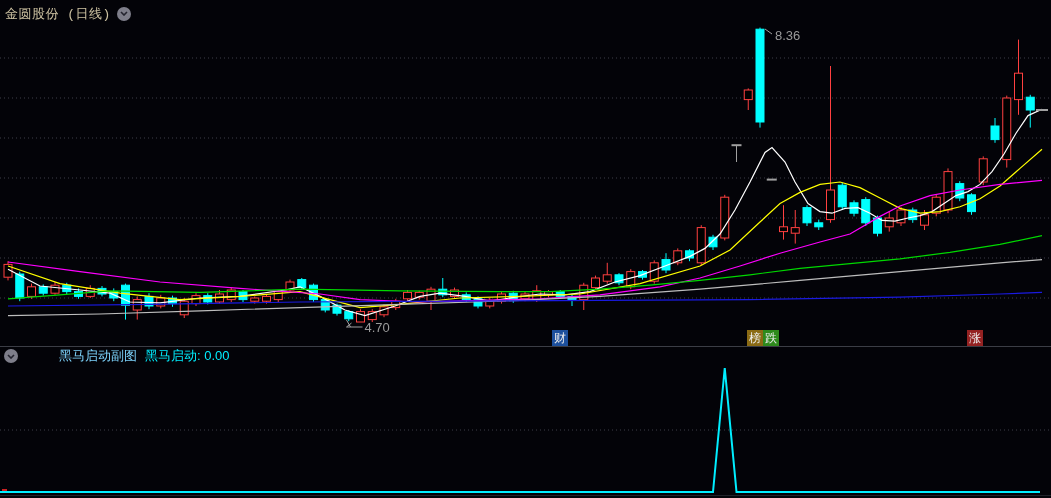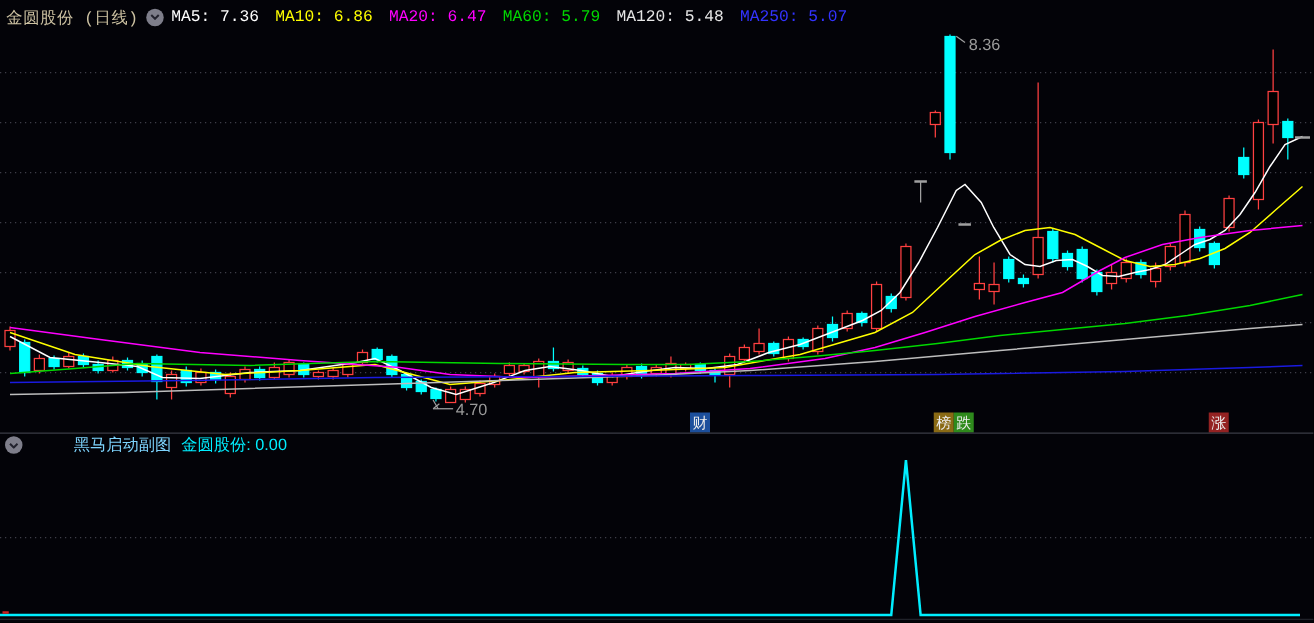--- a/index.html
+++ b/index.html
@@ -239,36 +239,35 @@
       <rect x="2" y="489" width="5" height="2" fill="#cc2222"></rect>
     </svg>
 
   <div class="topbar">
     <span class="title" id="main-title" style="color: rgb(205, 194, 162);">金圆股份 (日线)</span>
     <span class="circle-icon">
       <svg width="8" height="5" viewBox="0 0 8 5">
         <path d="M1 1 L4 4 L7 1" stroke="#23232e" stroke-width="1.6" fill="none"></path>
       </svg>
     </span>
-    <span class="ma-legend" id="ma-legend"><span style="color: rgb(255, 255, 255);">MA5: 7.36</span><span style="color: rgb(255, 255, 0);">MA10: 6.86</span><span style="color: rgb(255, 0, 255);">MA20: 6.47</span><span style="color: rgb(0, 216, 0);">MA60: 5.79</span><span style="color: rgb(230, 230, 230);">MA120: 5.48</span><span style="color: rgb(51, 51, 255);">MA250: 5.07</span></span>
   </div>
 
   <div id="wm-box">
       <div class="watermark" style="left: 552px; background: rgb(28, 79, 156);">财</div>
       <div class="watermark" style="left: 747px; background: rgb(138, 106, 20);">榜</div>
       <div class="watermark" style="left: 763px; background: rgb(46, 138, 28);">跌</div>
       <div class="watermark" style="left: 967px; background: rgb(148, 34, 34);">涨</div>
     </div>
 
   <div class="divider"></div>
   <div class="bottomline"></div>
 
   <div class="subheader">
     <span class="circle-icon">
       <svg width="8" height="5" viewBox="0 0 8 5">
         <path d="M1 1 L4 4 L7 1" stroke="#23232e" stroke-width="1.6" fill="none"></path>
       </svg>
     </span>
     <span id="sub-title" style="color: #7dd3fc; margin-left: 36px;">黑马启动副图</span>
-    <span class="sub-value" id="sub-value" style="color: rgb(0, 238, 255);"><span>金圆股份:</span>&nbsp;<span>0.00</span></span>
+    <span class="sub-value" id="sub-value" style="color: rgb(0, 238, 255);"><span>黑马启动:</span>&nbsp;<span>0.00</span></span>
   </div>
 
 </div>
 
 </body></html>

